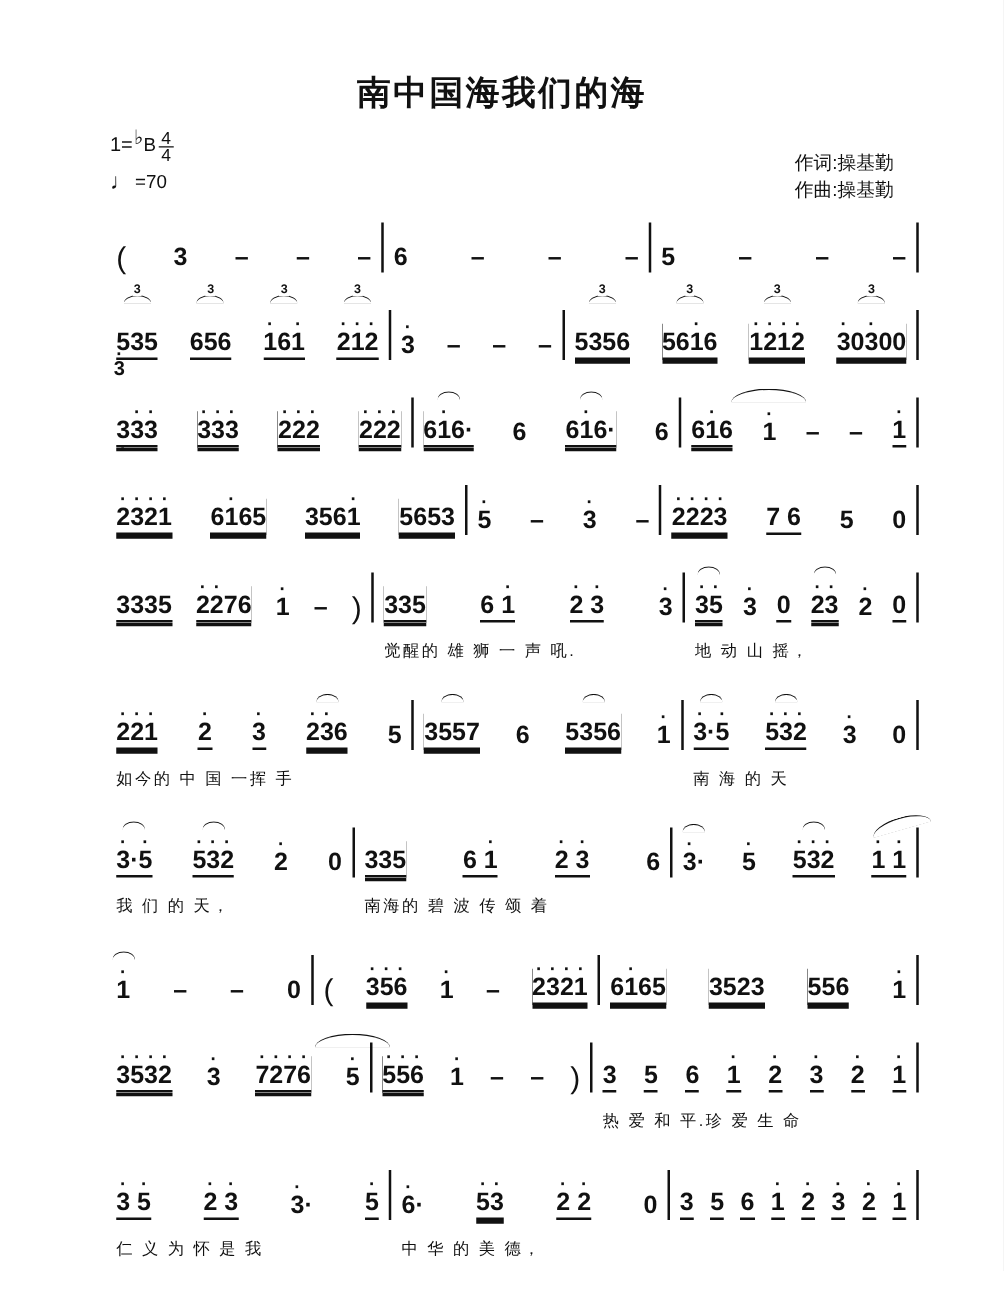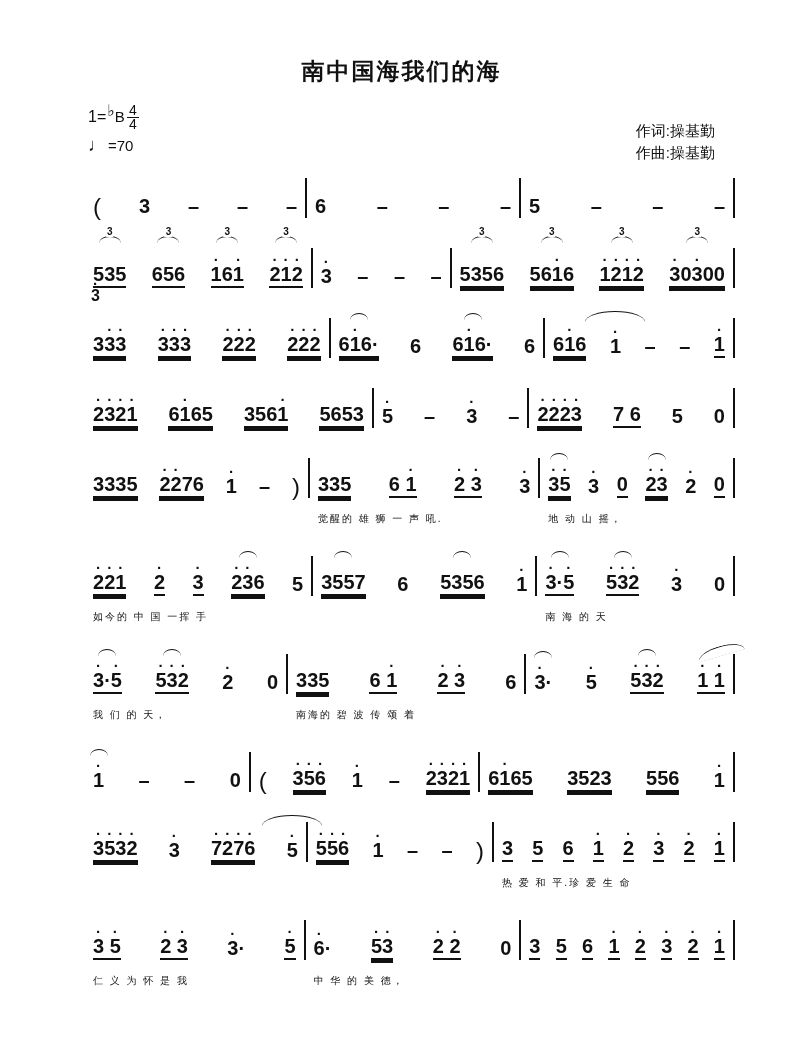--- a/index.html
+++ b/index.html
@@ -1,19 +1,19 @@
 <!DOCTYPE html>
 <html><head>
 <meta charset="utf-8">
 <style>
   html,body{margin:0;padding:0;background:#e8e8e8;}
   .page{width:803px;height:1048px;background:#ffffff;position:relative;overflow:hidden;
         font-family:"Liberation Sans",sans-serif;color:#111;margin:0 auto;}
   .title{position:absolute;top:56px;left:0;width:100%;text-align:center;
-         font-size:23px;font-weight:bold;letter-spacing:2px;}
+         font-size:27px;font-weight:bold;letter-spacing:2px;}
   .credits{position:absolute;top:120px;right:88px;font-size:15px;line-height:22px;text-align:left;}
   .keyblock{position:absolute;top:100px;left:88px;font-size:16px;}
   .keyrow{display:flex;align-items:center;height:34px;}
   .flat{font-size:16px;position:relative;top:-7px;margin-left:1px;}
   .keyletter{font-size:15px;position:relative;top:-1px;}
   .frac{display:inline-flex;flex-direction:column;align-items:center;margin-left:2px;}
   .frac i{font-style:normal;font-size:14px;line-height:13px;font-weight:normal;}
   .frac .fl{height:1px;background:#111;width:12px;margin:0 auto;}
   .temporow{display:flex;align-items:center;height:22px;font-size:15px;}
   .qnote{font-size:18px;margin-right:2px;}
@@ -38,21 +38,21 @@
   .mk.tri{top:-20px;}
   .mk.tri .arcline{width:22px;}
   .mk.tri .t3{position:absolute;top:-9px;left:50%;transform:translateX(-50%);
               font-size:10px;font-weight:bold;line-height:10px;background:#fff;padding:0 1px;}
   .mk.arcw .arcline{width:60px;height:10px;}
   .mk.arcw{top:-17px;}
   .mk.rise{transform:translateX(-30%) rotate(-16deg);top:-16px;}
   .mk.rise .arcline{width:48px;height:9px;}
   .grace{position:absolute;top:-32px;left:6px;}
   .grace .gl{font-size:16px;line-height:16px;}
-  .lyrics{margin-top:14px;font-size:10px;letter-spacing:2px;white-space:nowrap;overflow:visible;}
+  .lyrics{margin-top:14px;font-size:13px;letter-spacing:2px;white-space:nowrap;overflow:visible;}
 </style>
 </head>
 <body>
 
 <div class="page">
 
   <div class="title">南中国海我们的海</div>
 
   <div class="credits">
     <div>作词:操基勤</div>

